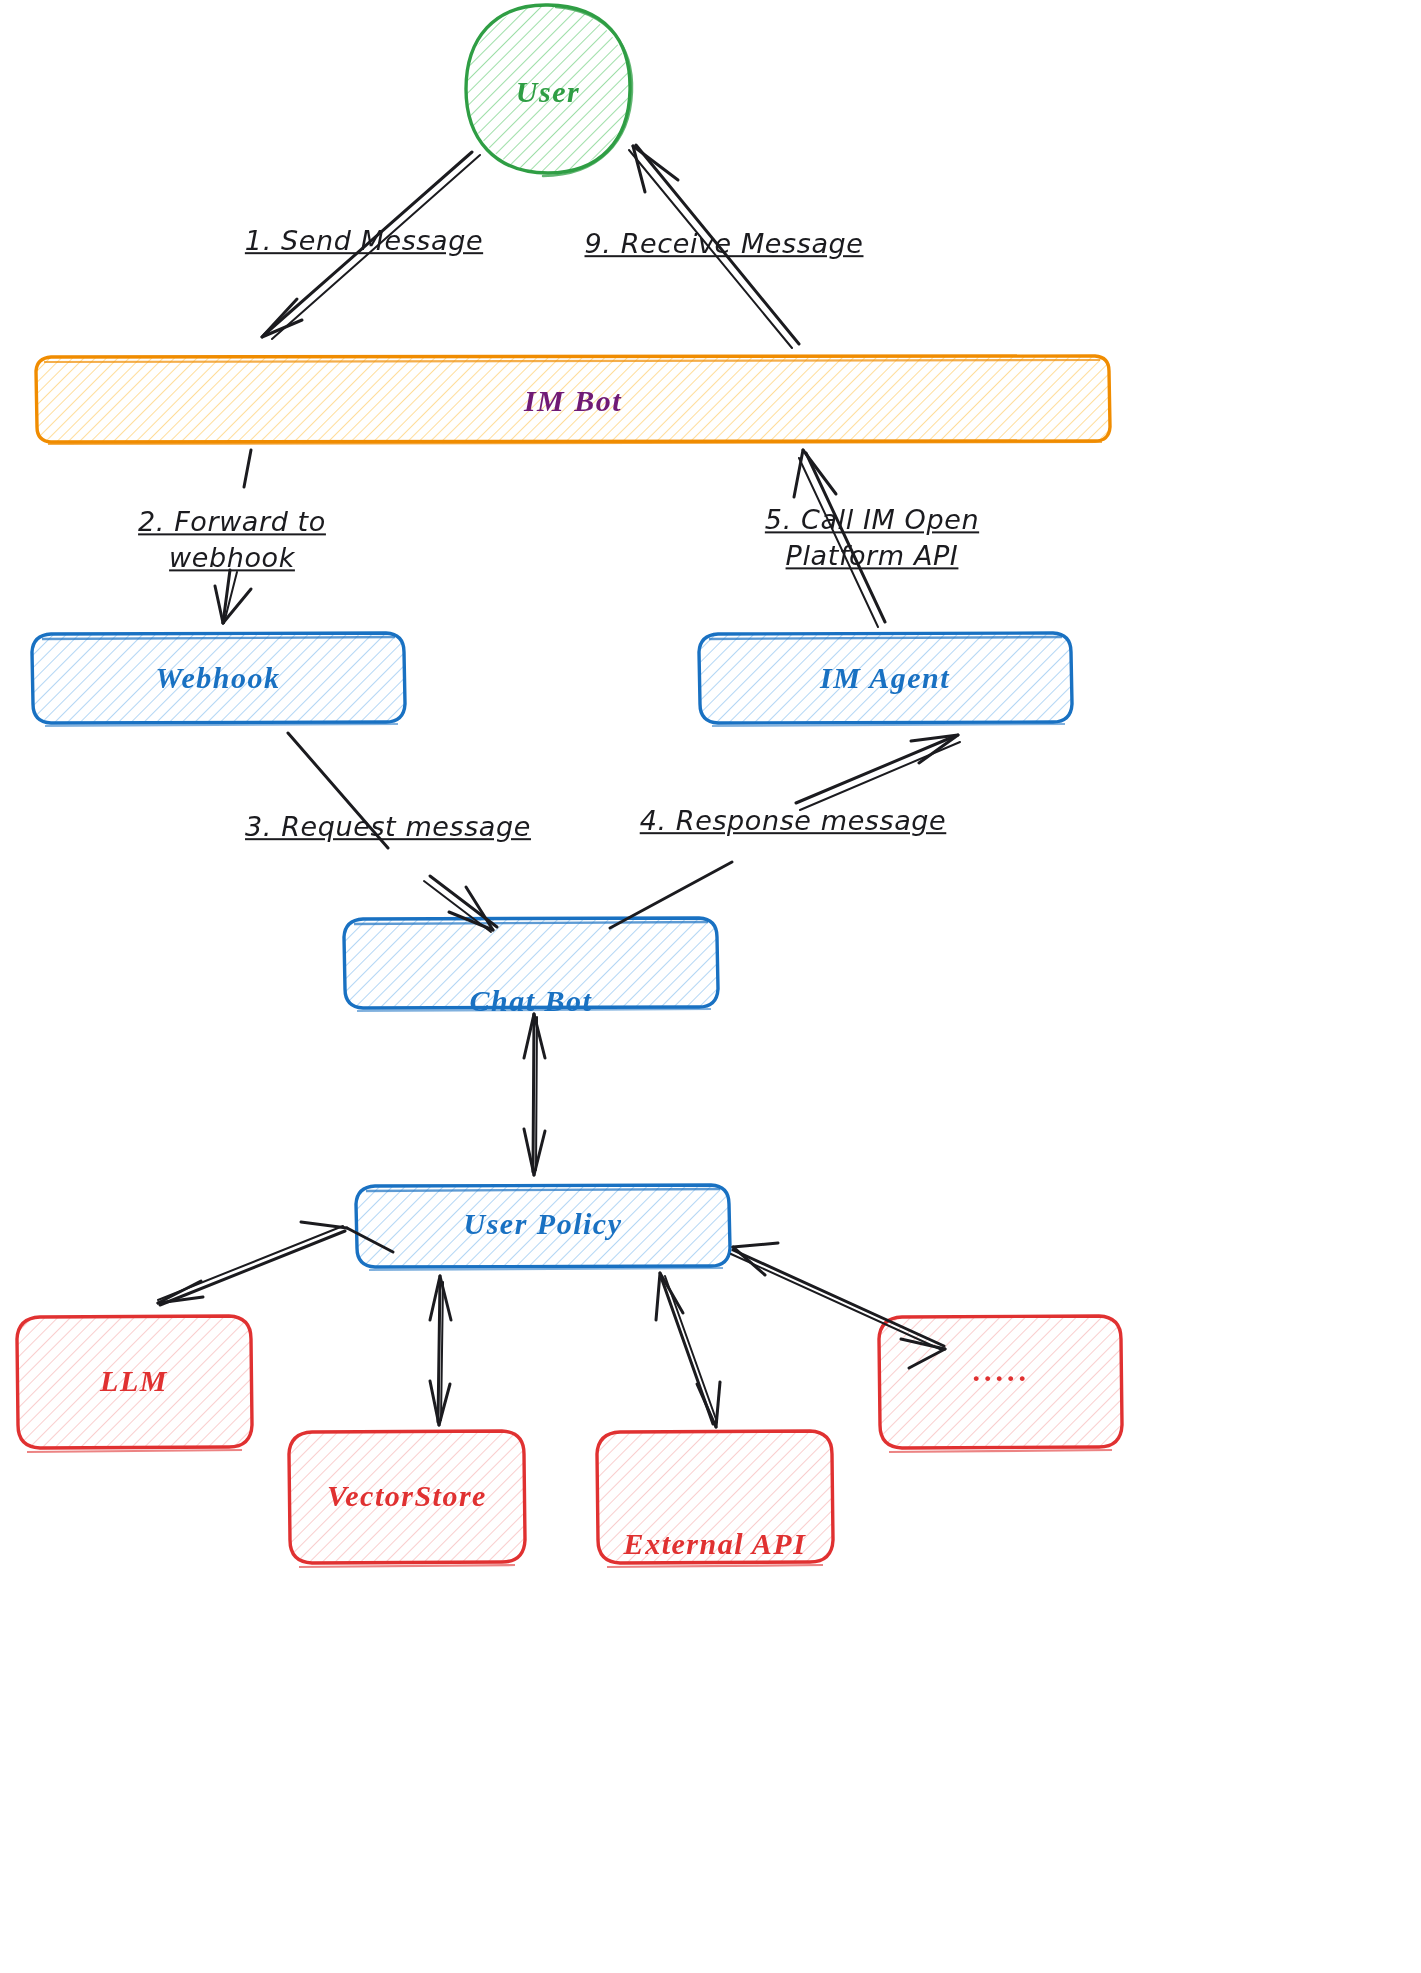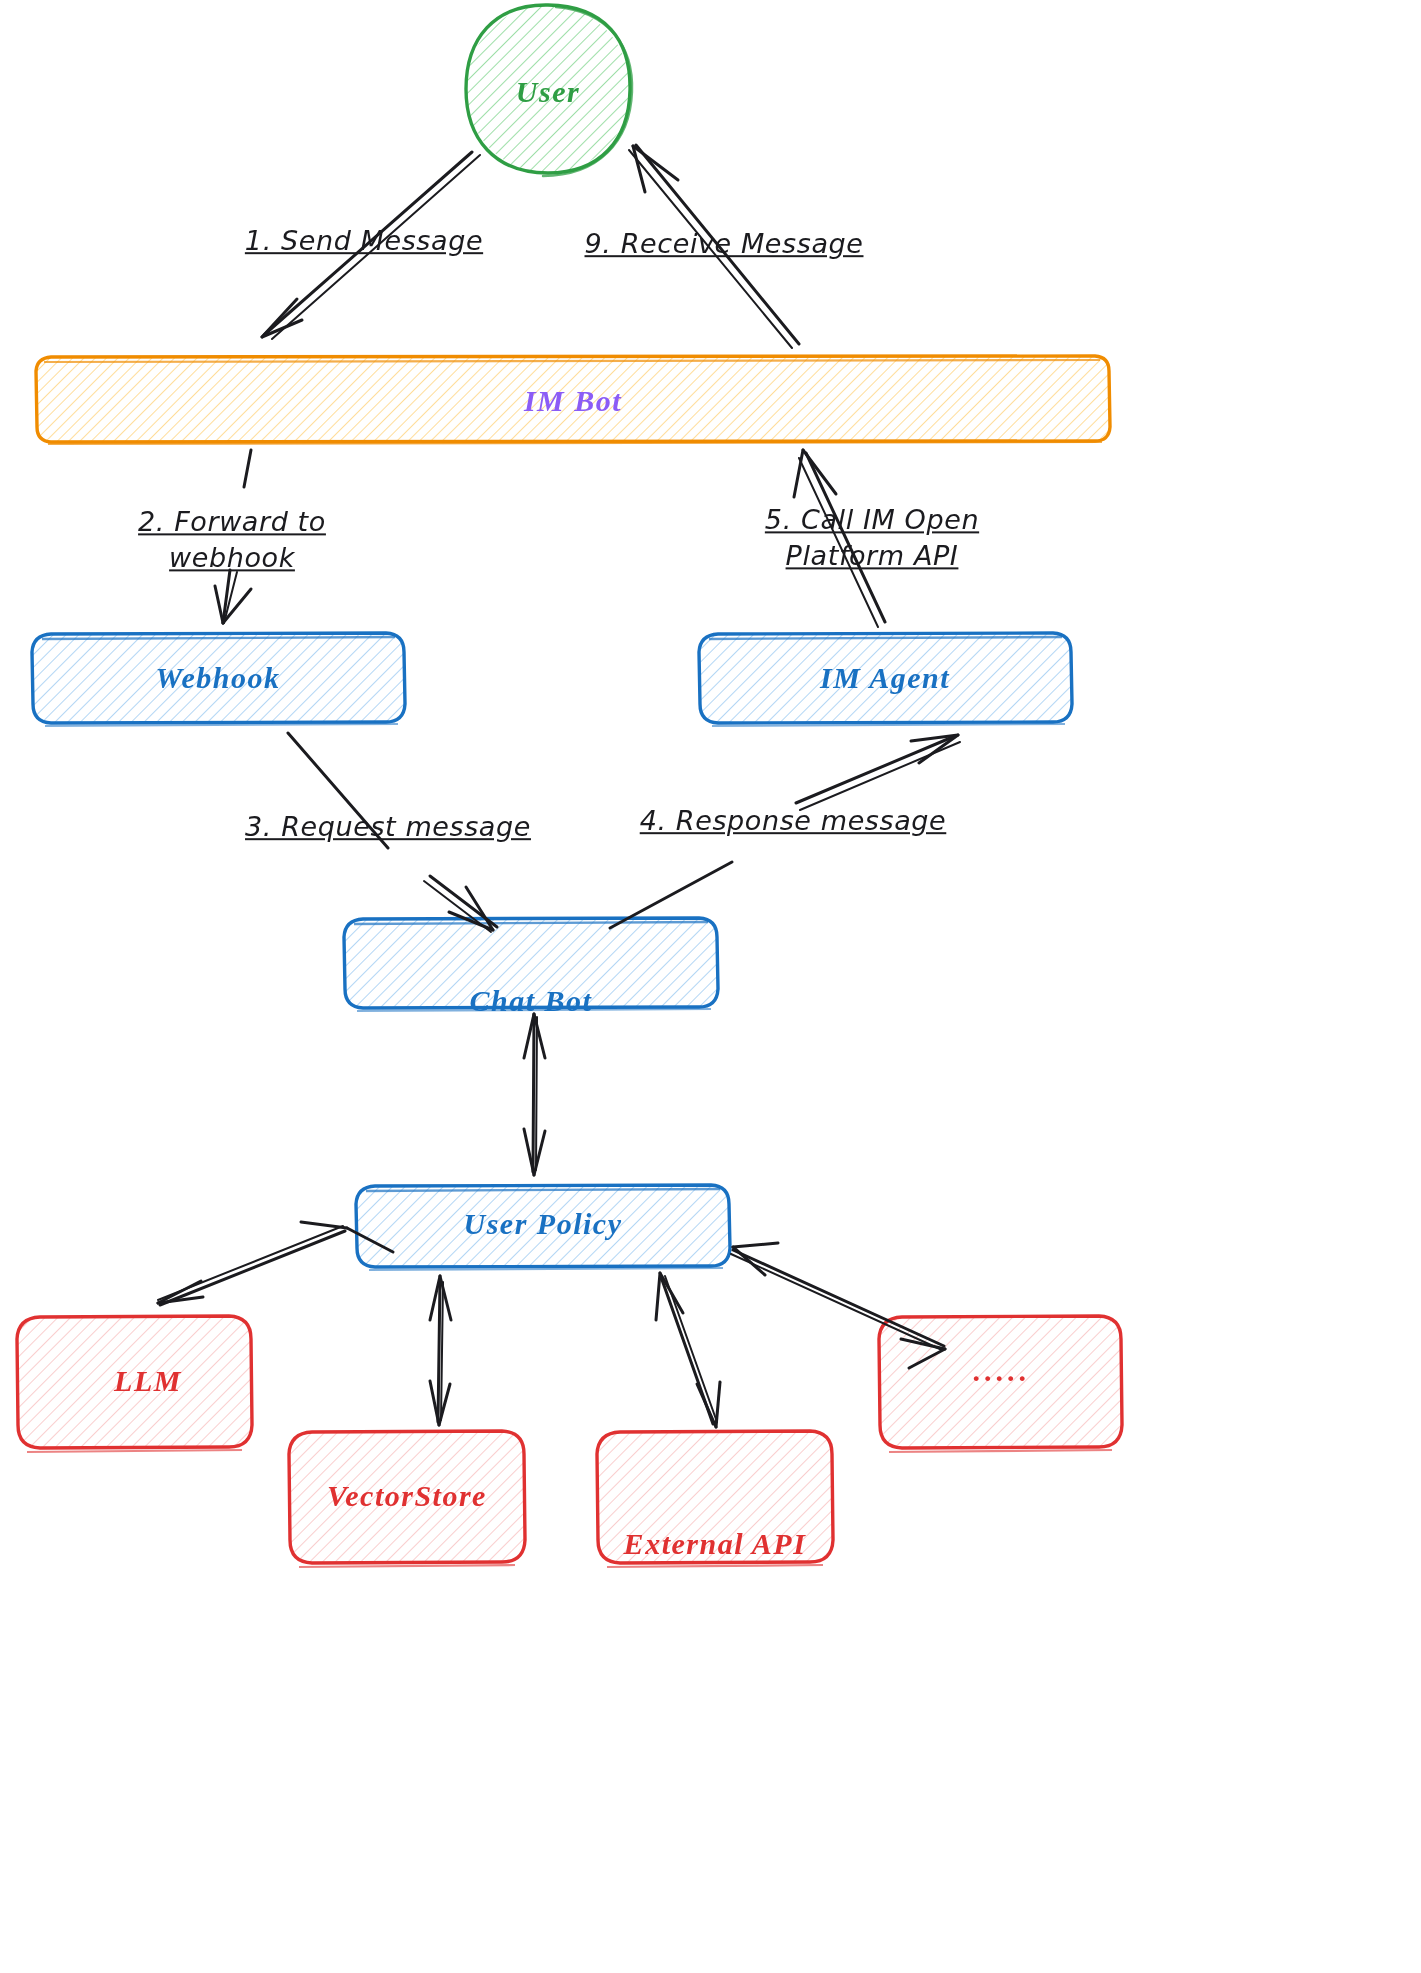--- a/index.html
+++ b/index.html
@@ -38,21 +38,21 @@
     font-size: 27px;
     font-weight: 500;
     letter-spacing: 0.6px;
     transform: translate(-50%, -50%);
     text-align: center;
     line-height: 1.32;
     font-style: italic;
     text-decoration: underline;
   }
   .lbl-user     { color:#2f9e44; font-size:30px; }
-  .lbl-imbot    { color:#8b5cf6; font-size:30px; }
+  .lbl-imbot    { color:#701a75; font-size:30px; }
   .lbl-blue     { color:#1971c2; font-size:30px; }
   .lbl-red      { color:#e03131; font-size:30px; }
   .lbl-dots     { color:#e03131; font-size:30px; letter-spacing:4px; }
 </style>
 </head>
 <body>
 
 <svg id="canvas" viewBox="0 0 1421 1973" xmlns="http://www.w3.org/2000/svg">
   <defs>
 
@@ -234,21 +234,21 @@
 <div class="node-label lbl-imbot" style="left:573px; top:401px;">IM Bot</div>
 
 <div class="node-label lbl-blue" style="left:218px; top:678px;">Webhook</div>
 
 <div class="node-label lbl-blue" style="left:885px; top:678px;">IM Agent</div>
 
 <div class="node-label lbl-blue" style="left:531px; top:1001px;">Chat Bot</div>
 
 <div class="node-label lbl-blue" style="left:543px; top:1224px;">User Policy</div>
 
-<div class="node-label lbl-red" style="left:134px; top:1381px;margin-left:14px;">LLM</div>
+<div class="node-label lbl-red" style="left:134px; top:1381px;">LLM</div>
 
 <div class="node-label lbl-red" style="left:407px; top:1496px;">VectorStore</div>
 
 <div class="node-label lbl-red" style="left:715px; top:1496px;margin-top:48px;">External API</div>
 
 <div class="node-label lbl-dots" style="left:1001px; top:1378px;">·····</div>
 
 <div class="edge-label" style="left:364px; top:241px;">1. Send Message</div>
 
 <div class="edge-label" style="left:724px; top:244px;">9. Receive Message</div>

